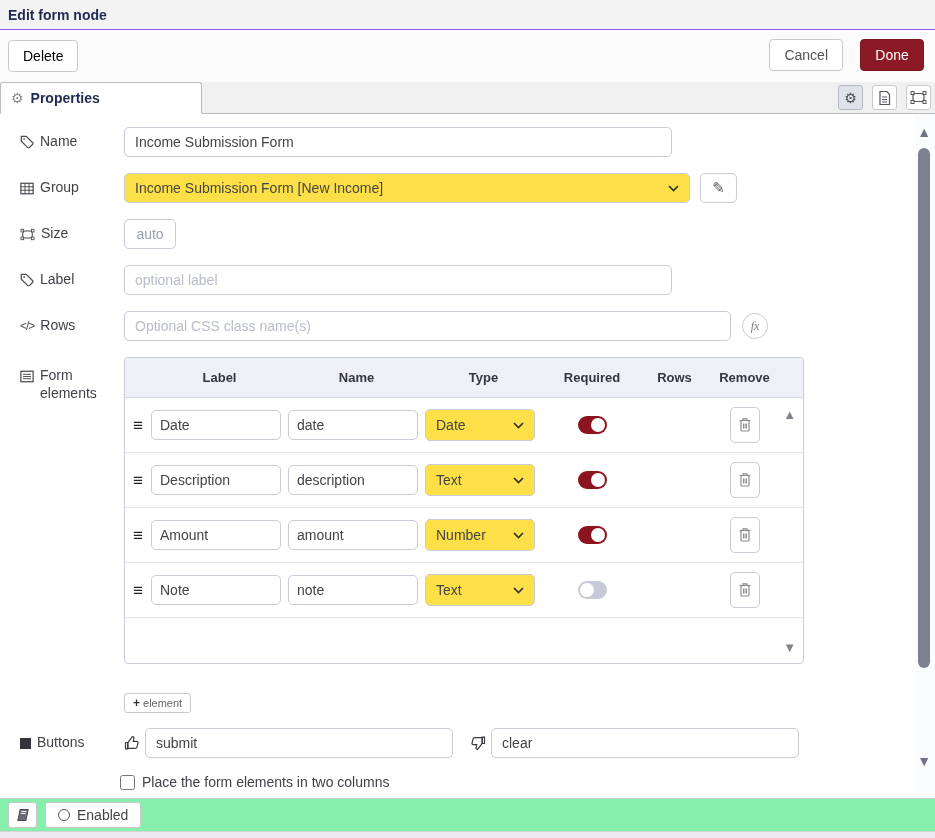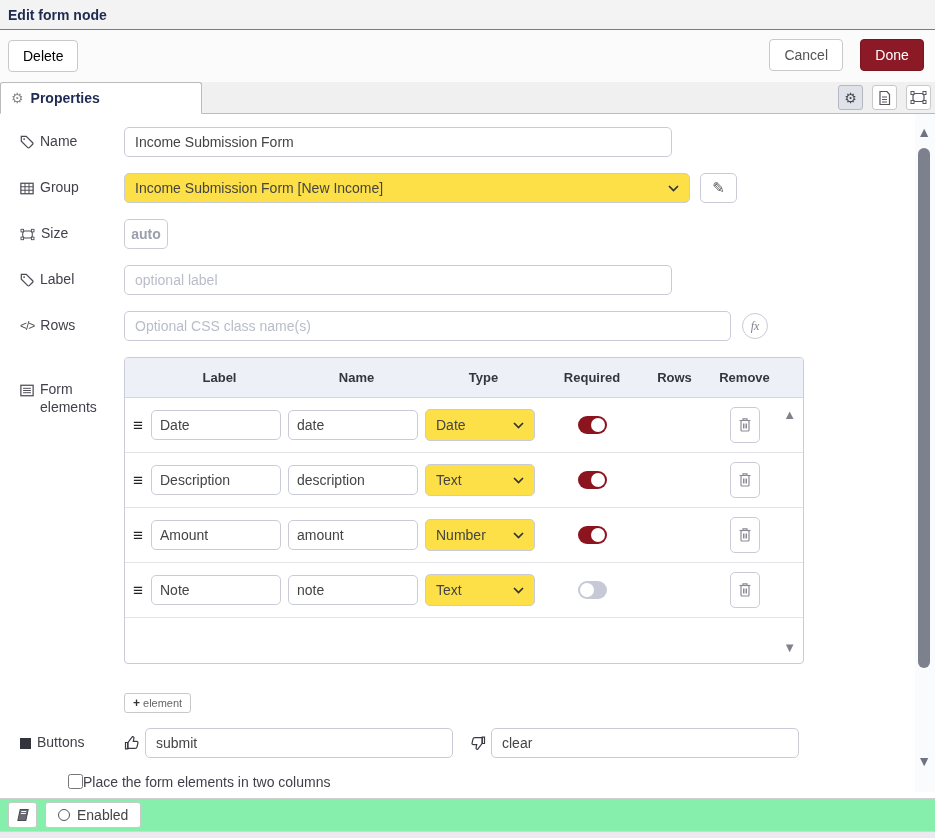--- a/index.html
+++ b/index.html
@@ -76,21 +76,21 @@
     padding:0 10px; cursor:pointer; color:#444;
   }
   .sel-group { width:566px; }
   .sm-btn {
     height:30px; border:1px solid #c9ccd6; border-radius:5px; background:#fff;
     display:flex; align-items:center; justify-content:center; cursor:pointer;
     font-family:"Liberation Sans", sans-serif; font-size:14px;
   }
   .btn-edit-group { width:37px; margin-left:10px; color:#555; }
   .glyph-pencil { font-size:15px; color:#555; }
-  .btn-auto { width:44px; color:#9aa0ab;font-weight:bold; }
+  .btn-auto { width:52px; color:#9aa0ab; }
   .fx-btn {
     width:26px; height:26px; border:1px solid #c9ccd6; border-radius:50%;
     background:#fff; margin-left:11px; display:flex; align-items:center;
     justify-content:center; cursor:pointer;
     font-family:"Liberation Serif", serif; font-style:italic; font-size:12px; color:#80828c;
   }
 
   
   .el-table {
     width:680px; height:307px; border:1px solid #c9ccd6; border-radius:4px;
@@ -130,21 +130,21 @@
     background:#fff; display:inline-flex; align-items:center; gap:3px; padding:0 8px;
     font-size:11px; color:#666; cursor:pointer; font-family:"Liberation Sans", sans-serif;
   }
   .add-el-btn .plus { font-weight:bold; font-size:12px; color:#333; }
 
   .buttons-row { margin-top:15px; }
   .thumb-icon { margin-right:5px; display:flex; align-items:center; }
   .w-btninput { width:308px; }
   .thumb-down-wrap { margin-left:17px; }
 
-  .chk-row { margin-left:48px; margin-top:16px; display:flex; align-items:flex-start; color:#41414b; }
+  .chk-row { margin-left:100px; margin-top:16px; display:flex; align-items:flex-end; gap:7px; color:#41414b; }
   .chk-row input { width:15px; height:15px; margin:0; }
 
   
   .main-sb-track { position:absolute; top:114px; bottom:46px; right:0; width:20px; background:#fafbfd; }
   .main-sb-up   { position:absolute; top:124px; right:4px; color:#6f7480; font-size:14px; cursor:pointer; }
   .main-sb-down { position:absolute; top:753px; right:4px; color:#6f7480; font-size:14px; cursor:pointer; }
   .main-sb-thumb {
     position:absolute; top:148px; right:5px; width:12px; height:520px;
     background:#7d818e; border-radius:6px; cursor:grab;
   }
@@ -272,21 +272,21 @@
       <span class="lbl-txt">Rows</span>
     </div>
     <input class="txt-input w-class" type="text" placeholder="Optional CSS class name(s)" style="">
     <button class="fx-btn">
       <span>fx</span>
     </button>
   </div>
 
   
   <div class="form-row top-align">
-    <div class="row-label" style="margin-top:24px;">
+    <div class="row-label" style="margin-top:10px;">
       <svg width="14" height="13" viewBox="0 0 16 14" style="align-self:flex-start;margin-top:3px;">
           <rect x="1" y="1" width="14" height="12" fill="none" stroke="#4a4a54" stroke-width="1.4"></rect>
           <path d="M3.5 4.5 h9 M3.5 7 h9 M3.5 9.5 h9" stroke="#4a4a54" stroke-width="1.1"></path>
         </svg>
       <span class="lbl-txt">Form elements</span>
     </div>
 
     <div class="el-table">
       <div class="el-head">
         <div></div>

